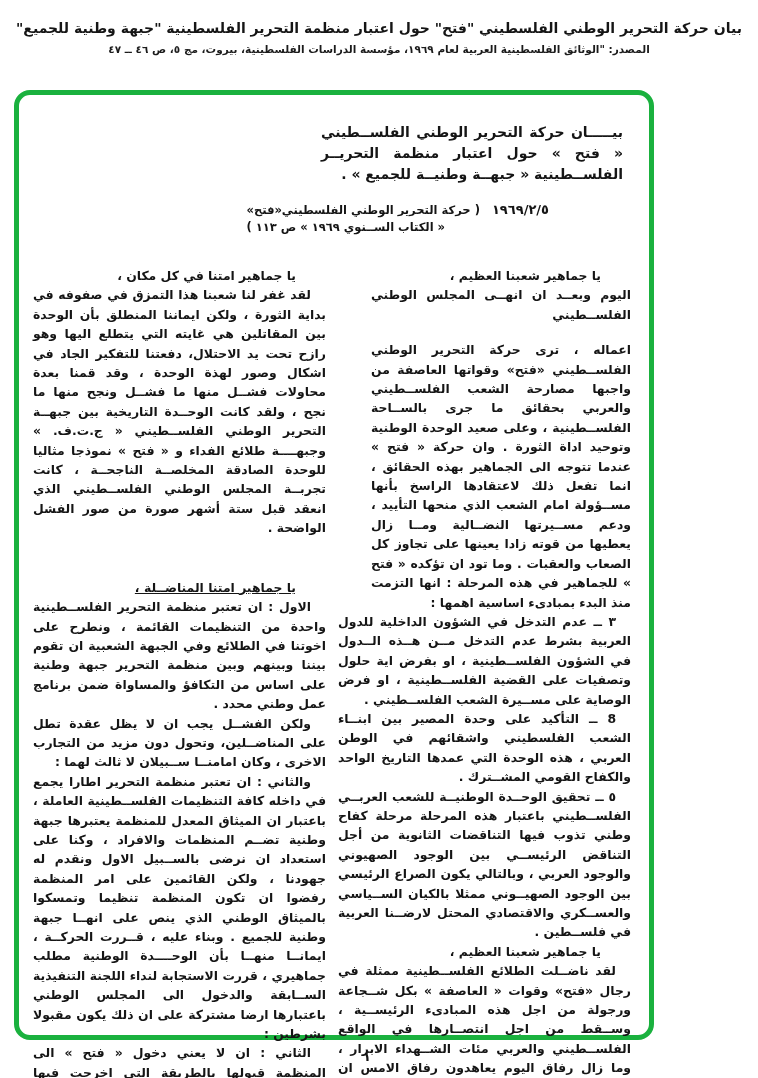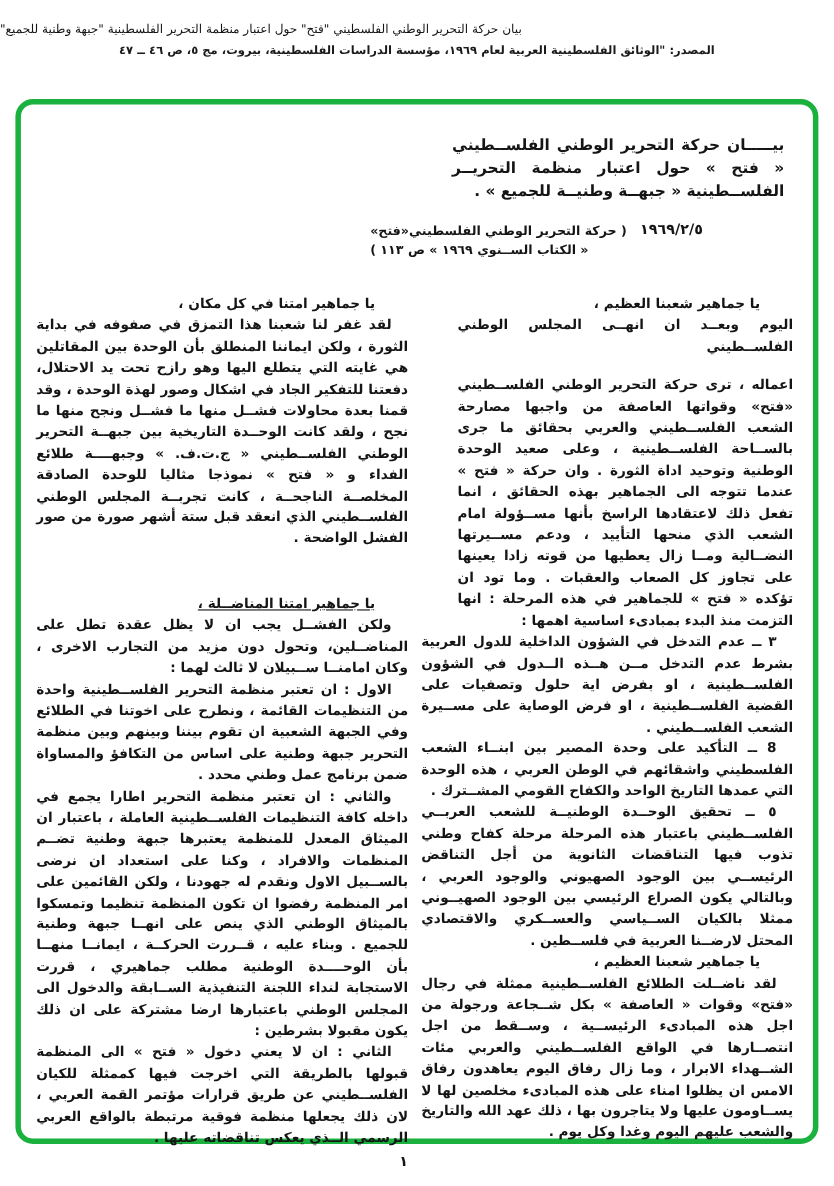--- a/index.html
+++ b/index.html
@@ -6,38 +6,38 @@
   html, body { width: 758px; height: 1078px; }
   body {
     background: #ffffff;
     font-family: "DejaVu Sans", sans-serif;
     color: #151515;
     direction: rtl;
     position: relative;
     overflow: hidden;
   }
   .doc-title {
-    text-align: left;
-    font-size: 11px;
-    font-weight: normal;
+    text-align: center;
+    font-size: 14px;
+    font-weight: bold;
     padding-top: 20px;
     letter-spacing: 0;
   }
   .doc-source {
     text-align: center;
     font-size: 10.5px;
     font-weight: bold;
     margin-top: 7px;
     color: #1b1b1b;
   }
   .frame {
     position: absolute;
     left: 14px;
     top: 90px;
-    width: 730px;
+    width: 640px;
     height: 950px;
     border: 5px solid #1ab13e;
     border-radius: 16px;
     padding: 0 18px 0 14px;
     background: #ffffff;
   }
   .heading-block {
     width: 302px;
     margin-top: 27px;
     margin-right: 8px;
@@ -122,22 +122,22 @@
       <div class="para">8 ــ التأكيد على وحدة المصير بين ابنــاء الشعب الفلسطيني واشقائهم في الوطن العربي ، هذه الوحدة التي عمدها التاريخ الواحد والكفاح القومي المشــترك .</div>
       <div class="para">٥ ــ تحقيق الوحــدة الوطنيــة للشعب العربــي الفلســطيني باعتبار هذه المرحلة مرحلة كفاح وطني تذوب فيها التناقضات الثانوية من أجل التناقض الرئيســي بين الوجود الصهيوني والوجود العربي ، وبالتالي يكون الصراع الرئيسي بين الوجود الصهيــوني ممثلا بالكيان الســياسي والعســكري والاقتصادي المحتل لارضــنا العربية في فلســطين .</div>
       <div class="subhead">يا جماهير شعبنا العظيم ،</div>
       <div class="para">لقد ناضــلت الطلائع الفلســطينية ممثلة في رجال «فتح» وقوات « العاصفة » بكل شــجاعة ورجولة من اجل هذه المبادىء الرئيســية ، وســقط من اجل انتصــارها في الواقع الفلســطيني والعربي مئات الشــهداء الابرار ، وما زال رفاق اليوم يعاهدون رفاق الامس ان يظلوا امناء على هذه المبادىء مخلصين لها لا يســاومون عليها ولا يتاجرون بها ، ذلك عهد الله والتاريخ والشعب عليهم اليوم وغدا وكل يوم .</div>
     </div>
 
     <div class="col col-left">
       <div class="subhead">يا جماهير امتنا في كل مكان ،</div>
       <div class="para">لقد غفر لنا شعبنا هذا التمزق في صفوفه في بداية الثورة ، ولكن ايماننا المنطلق بأن الوحدة بين المقاتلين هي غايته التي يتطلع اليها وهو رازح تحت يد الاحتلال، دفعتنا للتفكير الجاد في اشكال وصور لهذة الوحدة ، وقد قمنا بعدة محاولات فشــل منها ما فشــل ونجح منها ما نجح ، ولقد كانت الوحــدة التاريخية بين جبهــة التحرير الوطني الفلســطيني « ج.ت.ف. » وجبهــــة طلائع الفداء و « فتح » نموذجا مثاليا للوحدة الصادقة المخلصــة الناجحــة ، كانت تجربــة المجلس الوطني الفلســطيني الذي انعقد قبل ستة أشهر صورة من صور الفشل الواضحة .</div>
       <div class="subhead gap-top-lg">يا جماهير امتنا المناضــلة ،</div>
+      <div class="para">الاول : ان تعتبر منظمة التحرير الفلســطينية واحدة من التنظيمات القائمة ، ونطرح على اخوتنا في الطلائع وفي الجبهة الشعبية ان تقوم بيننا وبينهم وبين منظمة التحرير جبهة وطنية على اساس من التكافؤ والمساواة ضمن برنامج عمل وطني محدد .</div>
       <div class="para">ولكن الفشــل يجب ان لا يظل عقدة تطل على المناضــلين، وتحول دون مزيد من التجارب الاخرى ، وكان امامنــا ســبيلان لا ثالث لهما :</div>
-      <div class="para">الاول : ان تعتبر منظمة التحرير الفلســطينية واحدة من التنظيمات القائمة ، ونطرح على اخوتنا في الطلائع وفي الجبهة الشعبية ان تقوم بيننا وبينهم وبين منظمة التحرير جبهة وطنية على اساس من التكافؤ والمساواة ضمن برنامج عمل وطني محدد .</div>
       <div class="para">والثاني : ان تعتبر منظمة التحرير اطارا يجمع في داخله كافة التنظيمات الفلســطينية العاملة ، باعتبار ان الميثاق المعدل للمنظمة يعتبرها جبهة وطنية تضــم المنظمات والافراد ، وكنا على استعداد ان نرضى بالســبيل الاول ونقدم له جهودنا ، ولكن القائمين على امر المنظمة رفضوا ان تكون المنظمة تنظيما وتمسكوا بالميثاق الوطني الذي ينص على انهــا جبهة وطنية للجميع . وبناء عليه ، قــررت الحركــة ، ايمانــا منهــا بأن الوحــــدة الوطنية مطلب جماهيري ، قررت الاستجابة لنداء اللجنة التنفيذية الســابقة والدخول الى المجلس الوطني باعتبارها ارضا مشتركة على ان ذلك يكون مقبولا بشرطين :</div>
       <div class="para">الثاني : ان لا يعني دخول « فتح » الى المنظمة قبولها بالطريقة التي اخرجت فيها كممثلة للكيان الفلســطيني عن طريق قرارات مؤتمر القمة العربي ، لان ذلك يجعلها منظمة فوقية مرتبطة بالواقع العربي الرسمي الــذي يعكس تناقضاته عليها .</div>
     </div>
 
   </div>
 </div>
 
 <div class="page-number">١</div>
 
 </body></html>

